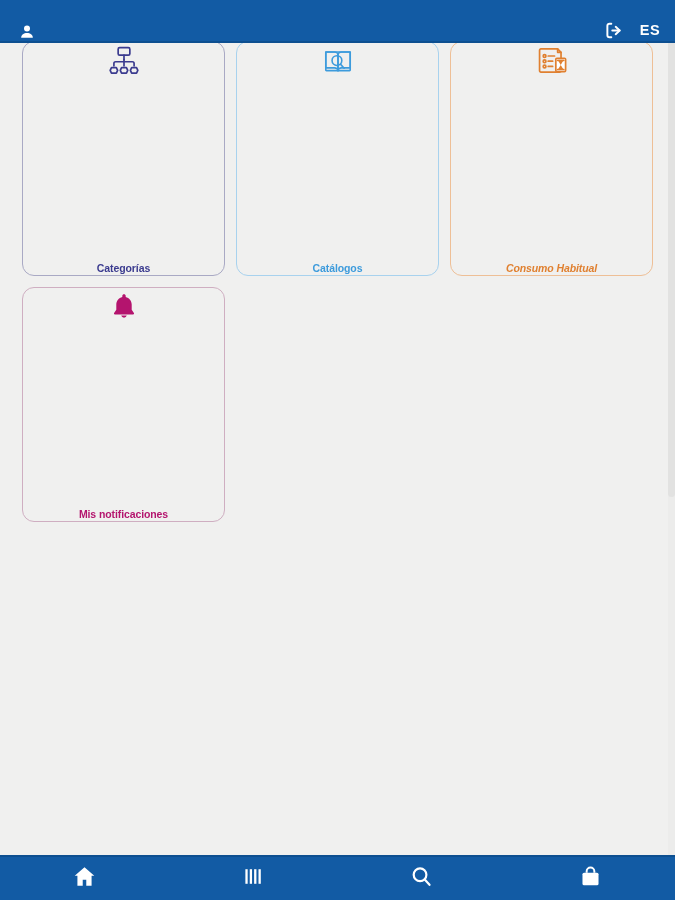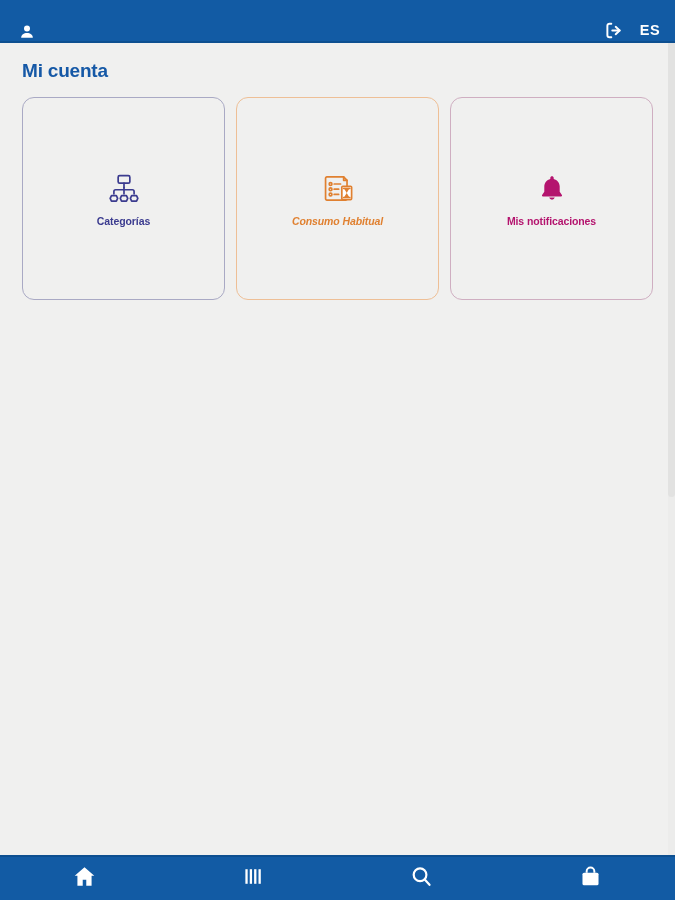--- a/index.html
+++ b/index.html
@@ -95,28 +95,28 @@
   
   .grid {
     display: flex;
     flex-wrap: wrap;
     gap: 11px;
     padding: 0 0 0 22px;
     width: 666px;
   }
   .card {
     width: 203px;
-    height: 203px;
+    height: 235px;
     border-radius: 12px;
     background: #f0f0ef;
     border: 1px solid #c9c9d4;
     display: flex;
     flex-direction: column;
     align-items: center;
-    justify-content: center;
+    justify-content: space-between;
     cursor: pointer;
     position: relative;
   }
   .card-icon {
     width: 38px;
     height: 38px;
     display: flex;
     align-items: center;
     justify-content: center;
     margin-bottom: 7px;
@@ -175,39 +175,50 @@
           <path d="M14.5 16.2 19 12l-4.5-4.2"></path>
           <path d="M19 12h-8.4"></path>
         </svg>
       </span>
       <span class="lang-label">ES</span>
     </div>
   </div>
 
   <div class="content">
 
-    <div class="page-title">Mi cuenta</div>
 
     <div class="grid">
 
       <div class="card" style="border-color:#a9a9c4;">
         <span class="card-icon">
           <svg width="34" height="34" viewBox="0 0 32 32" fill="none" stroke="#3b3b8f" stroke-width="1.6" stroke-linecap="round" stroke-linejoin="round" aria-hidden="true">
             <rect x="10.5" y="3.5" width="11" height="7" rx="1.4"></rect>
             <path d="M16 10.5v4.2"></path>
             <path d="M6.5 20.5v-2.2a1.6 1.6 0 0 1 1.6-1.6h15.8a1.6 1.6 0 0 1 1.6 1.6v2.2"></path>
             <path d="M16 14.7v5.8"></path>
             <path d="M4.2 22.2h4.6l1.2 2.6-1.2 2.6H4.2L3 24.8z"></path>
             <path d="M13.7 22.2h4.6l1.2 2.6-1.2 2.6h-4.6l-1.2-2.6z"></path>
             <path d="M23.2 22.2h4.6l1.2 2.6-1.2 2.6h-4.6L22 24.8z"></path>
           </svg>
         </span>
         <span class="card-label" style="color:#3b3b8f;">Categorías</span>
       </div>
 
+      <div class="card" style="border-color:#a8d2ee;">
+        <span class="card-icon">
+          <svg width="34" height="34" viewBox="0 0 32 32" fill="none" stroke="#3d9bdc" stroke-width="1.5" stroke-linecap="round" stroke-linejoin="round" aria-hidden="true">
+            <path d="M4.5 7.5h8.2c1.8 0 3.3 1.2 3.3 2.6v15c0-1.4-1.5-2.6-3.3-2.6H4.5z"></path>
+            <path d="M27.5 7.5h-8.2c-1.8 0-3.3 1.2-3.3 2.6v15c0-1.4 1.5-2.6 3.3-2.6h8.2z"></path>
+            <rect x="4.5" y="7.5" width="23" height="17.6" rx="0.6"></rect>
+            <circle cx="15" cy="15.6" r="4.6"></circle>
+            <path d="M18.5 19.2l3.3 3.6"></path>
+          </svg>
+        </span>
+        <span class="card-label" style="color:#3d9bdc;">Catálogos</span>
+      </div>
 
       <div class="card" style="border-color:#eebf96;font-style:italic;">
         <span class="card-icon">
           <svg width="34" height="34" viewBox="0 0 32 32" fill="none" stroke="#e08030" stroke-width="1.6" stroke-linecap="round" stroke-linejoin="round" aria-hidden="true">
             <path d="M5.5 4.6h15.8l3.2 3.2v17.4a1.2 1.2 0 0 1-1.2 1.2H5.5a1.2 1.2 0 0 1-1.2-1.2V5.8a1.2 1.2 0 0 1 1.2-1.2z"></path>
             <path d="M21.3 4.6v3.2h3.2"></path>
             <circle cx="9" cy="11.3" r="1.3"></circle>
             <circle cx="9" cy="16.2" r="1.3"></circle>
             <circle cx="9" cy="21.1" r="1.3"></circle>
             <path d="M12.4 11.3h6"></path>

